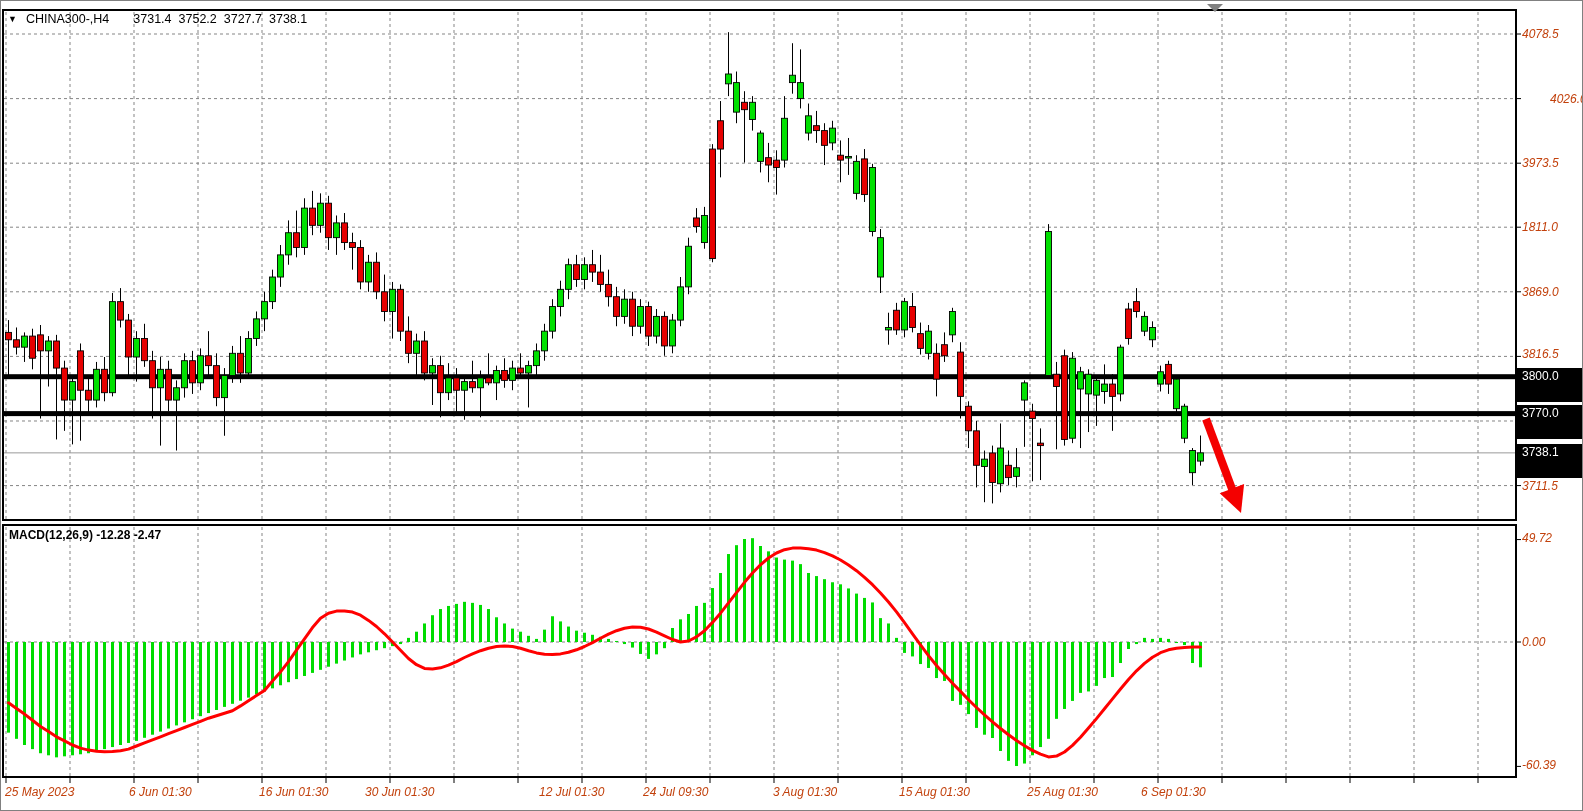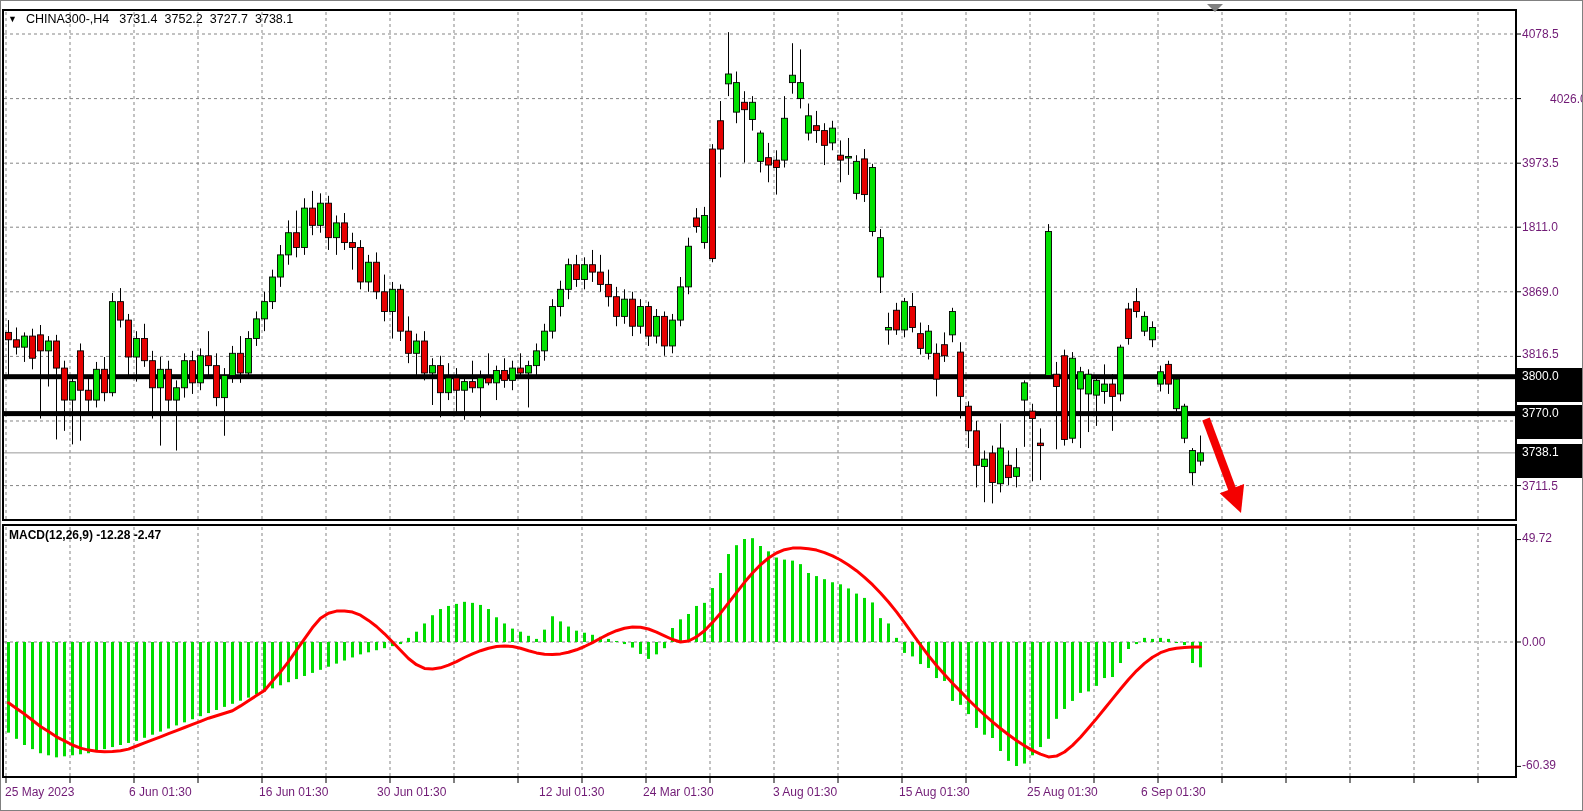--- a/index.html
+++ b/index.html
@@ -2,21 +2,21 @@
 <html><head>
 <meta charset="utf-8">
 <style>
   html,body{margin:0;padding:0;background:#d4d0c8;}
   .screen{position:relative;width:1583px;height:811px;background:#ffffff;overflow:hidden;
           font-family:"Liberation Sans",sans-serif;color:#000;border:1px solid #808080;box-sizing:border-box;}
   #chart-svg{position:absolute;left:0;top:0;}
   .title{position:absolute;left:7px;top:11px;display:flex;align-items:center;gap:7px;
          font-size:12.5px;font-weight:400;white-space:nowrap;}
   .title .marker{font-size:9px;margin-right:2px;}
-  .lbl{position:absolute;font-size:12px;line-height:14px;white-space:nowrap;color:#701a75;}
+  .lbl{position:absolute;font-size:12px;line-height:14px;white-space:nowrap;color:#c2410c;font-style:italic;}
   .macd-lbl{position:absolute;left:8px;top:527px;font-size:12px;white-space:nowrap;font-weight:bold;}
   .badge{position:absolute;left:1516px;width:65px;height:34px;background:#000;color:#fff;
          font-size:12px;line-height:17px;padding-left:5px;box-sizing:border-box;}
   .pricelbl{left:1521px;}
   .datelbl{top:784px;}
 </style>
 </head>
 <body>
 
 <div class="screen">
@@ -573,21 +573,21 @@
       <line x1="1515" y1="412.60925" x2="1520" y2="412.60925" stroke="#000" stroke-width="1"></line>
       <line x1="1515" y1="451.8622000000001" x2="1520" y2="451.8622000000001" stroke="#000" stroke-width="1"></line>
       <polygon points="1206,3 1222,3 1214,11" fill="#808080"></polygon>
       <line x1="1205" y1="418" x2="1233.0212528176353" y2="493.2570789959346" stroke="#f40000" stroke-width="8"></line>
       <polygon points="1240,512 1218.7447300102833,492.1703883632521 1243.1105273155683,483.0980170261779" fill="#f40000"></polygon>
     </svg>
 
   <div class="title">
     <span class="marker">▼</span>
     <span>CHINA300-,H4</span>
-    <span style="margin-left:3px;">3731.4</span>
+    <span style="margin-left:17px;">3731.4</span>
     <span>3752.2</span>
     <span>3727.7</span>
     <span>3738.1</span>
   </div>
 
   <div class="macd-lbl">MACD(12,26,9) -12.28 -2.47</div>
 
   <div id="price-labels">
       <div class="lbl pricelbl" style="top: 26px;">4078.5</div>
       <div class="lbl pricelbl" style="top: 90.6012px; margin-left: 28px;">4026.0</div>
@@ -605,21 +605,21 @@
 
   <div id="badges">
       <div class="badge" style="top: 367.194px;">3800.0</div>
       <div class="badge" style="top: 404.109px;">3770.0</div>
       <div class="badge" style="top: 443.362px;">3738.1</div>
     </div>
   <div id="date-labels">
       <div class="lbl datelbl" style="left: 4px;">25 May 2023</div>
       <div class="lbl datelbl" style="left: 128px;">6 Jun 01:30</div>
       <div class="lbl datelbl" style="left: 258px;">16 Jun 01:30</div>
-      <div class="lbl datelbl" style="left: 376px;">30 Jun 01:30</div>
+      <div class="lbl datelbl" style="left: 364px;">30 Jun 01:30</div>
       <div class="lbl datelbl" style="left: 538px;">12 Jul 01:30</div>
-      <div class="lbl datelbl" style="left: 642px;">24 Mar 01:30</div>
+      <div class="lbl datelbl" style="left: 642px;">24 Jul 09:30</div>
       <div class="lbl datelbl" style="left: 772px;">3 Aug 01:30</div>
       <div class="lbl datelbl" style="left: 898px;">15 Aug 01:30</div>
       <div class="lbl datelbl" style="left: 1026px;">25 Aug 01:30</div>
       <div class="lbl datelbl" style="left: 1140px;">6 Sep 01:30</div>
     </div>
 </div>
 
 </body></html>

